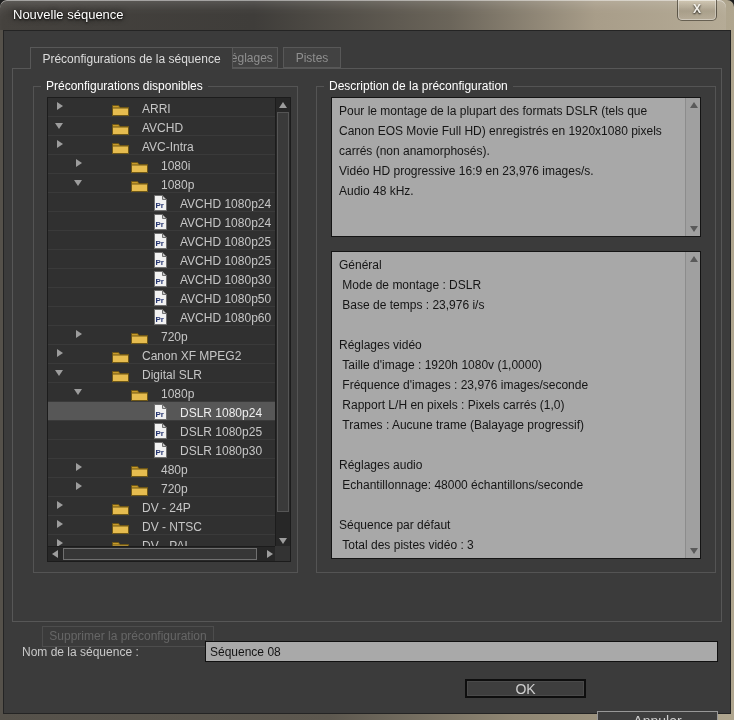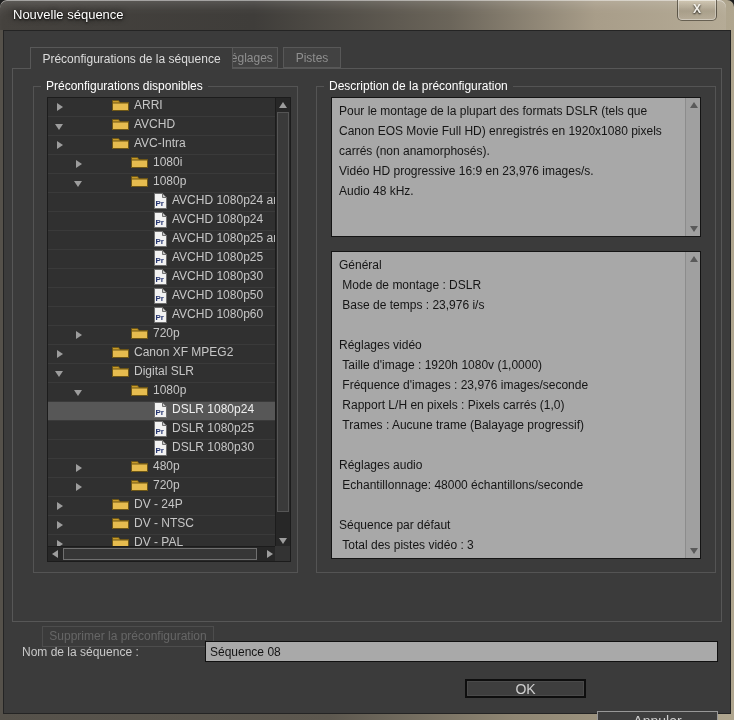--- a/index.html
+++ b/index.html
@@ -44,30 +44,30 @@
   .groupbox { position:absolute; border:1px solid #545454; }
   .grouplabel { position:absolute; top:-8px; left:7px; background:#3b3b3b;
     padding:0 5px; color:#ffffff; font-size:12px; white-space:nowrap; }
   .gb-presets { left:20px; top:17px; width:265px; height:487px; }
   .gb-desc    { left:303px; top:17px; width:400px; height:487px; }
 
   
   .tree { position:absolute; left:13px; top:10px; width:244px; height:465px;
     background:#303030; border:1px solid #1c1c1c; overflow:hidden; }
   .tree-rows { position:absolute; left:0; top:0; width:229px; height:450px; overflow:hidden; }
-  .trow { display:flex; align-items:flex-start; height:19px; width:260px;
+  .trow { display:flex; align-items:flex-end; height:19px; width:260px;
     border-bottom:1px solid #3a3a3a; cursor:pointer; }
   .trow.sel { background:#575757; }
   .arrow { position:relative; display:inline-block; height:19px; flex:0 0 20px; }
   .trow.preset .arrow { flex:0 0 24px; }
   .arrow.col::after { content:""; position:absolute; left:5px; top:5px;
     border-left:6px solid #9d9d9d; border-top:4px solid transparent; border-bottom:4px solid transparent; }
   .arrow.exp::after { content:""; position:absolute; left:3px; top:7px;
     border-top:6px solid #9d9d9d; border-left:4px solid transparent; border-right:4px solid transparent; }
-  .ticon { flex:0 0 auto; display:flex; align-items:center; margin-right:5px;padding-left:40px; }
+  .ticon { flex:0 0 auto; display:flex; align-items:center; margin-right:13px;padding-left:40px; }
   .tlabel { color:#c6c6c6; font-size:12px; white-space:nowrap; }
   .trow.sel .tlabel { color:#eeeeee; }
 
   
   .vscroll { position:absolute; right:0; top:0; width:15px; height:450px;
     background:#272727; border-left:1px solid #1c1c1c; }
   .hscroll { position:absolute; left:0; bottom:0; height:15px; width:229px;
     background:#272727; border-top:1px solid #1c1c1c; }
   .scorner { position:absolute; right:0; bottom:0; width:15px; height:15px; background:#333333; }
   .sbtn { position:absolute; width:14px; height:14px; }

